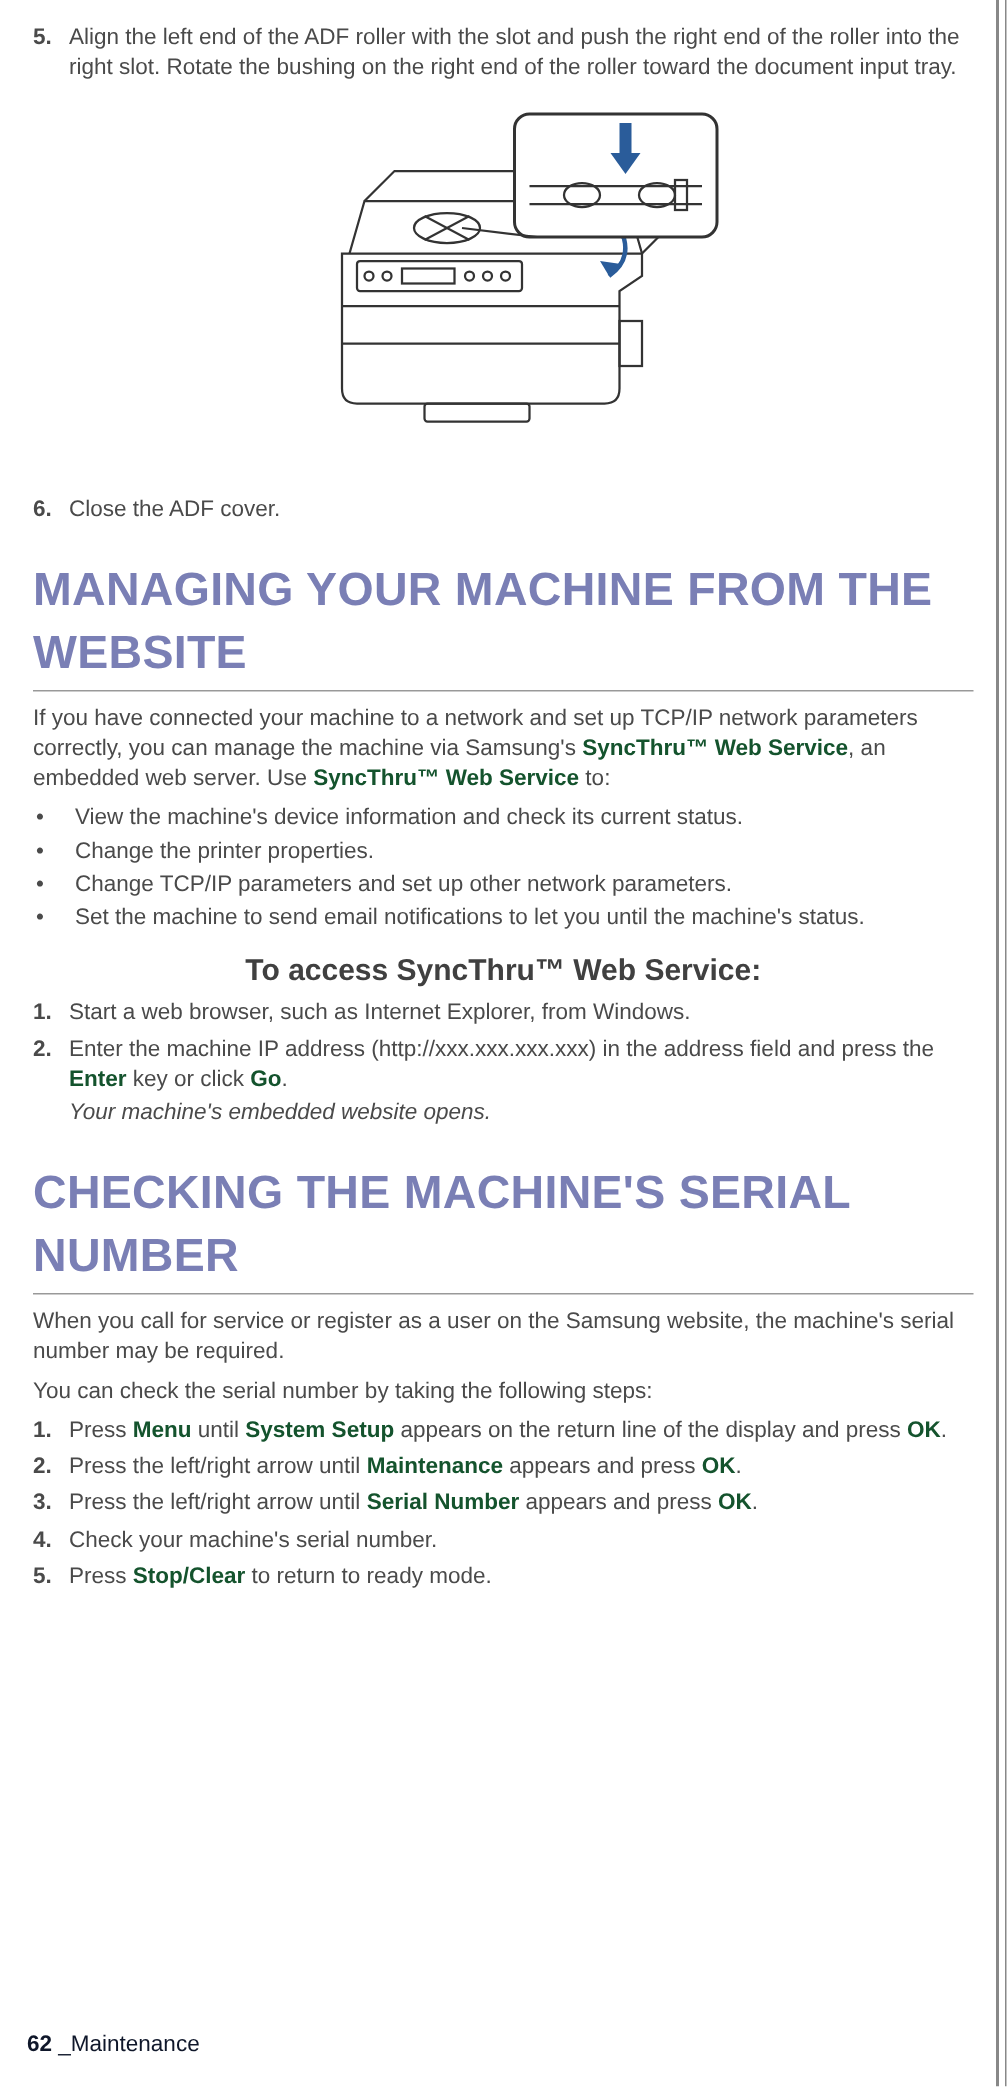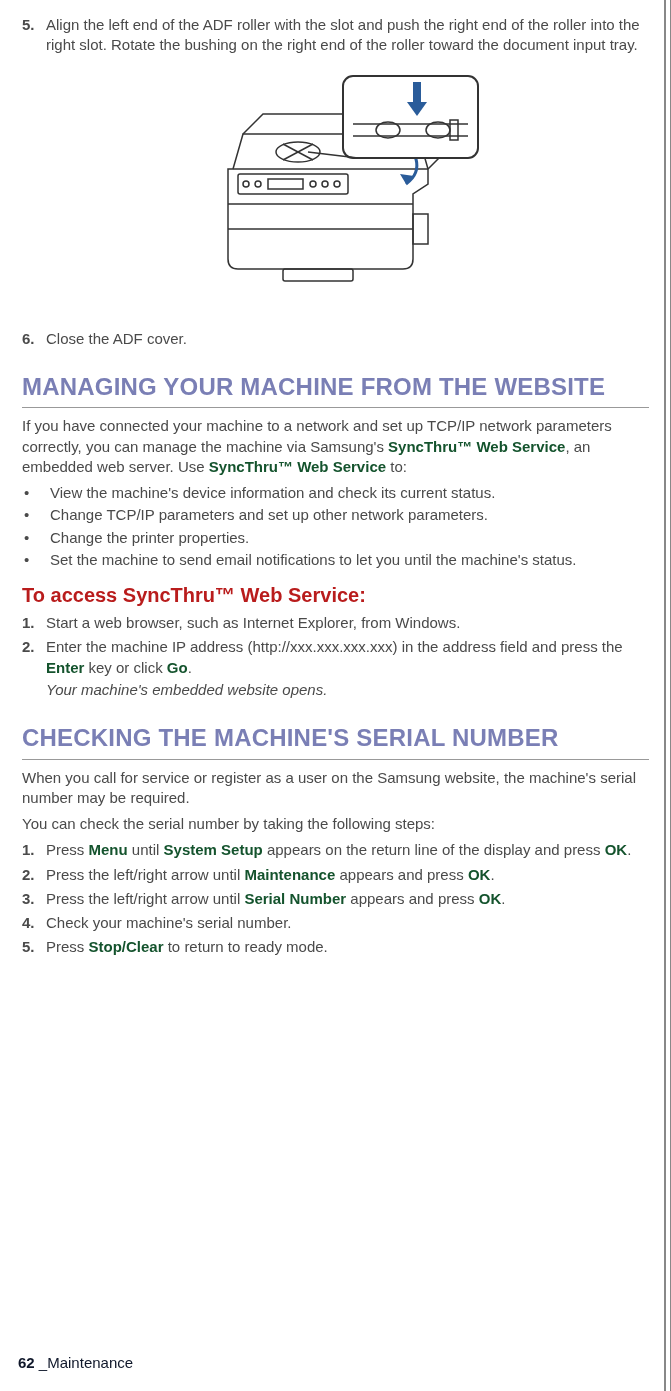--- a/index.html
+++ b/index.html
@@ -54,21 +54,21 @@
     }
     .figure {
       text-align: center;
       margin: 18px 0 30px;
     }
     .figure svg {
       display: inline-block;
     }
     h2.section-title {
       color: #7a7fb5;
-      font-size: 24px;
+      font-size: 31px;
       font-weight: bold;
       margin: 22px 0 4px;
       letter-spacing: 0.2px;
     }
     .section-rule {
       border: none;
       border-top: 1px solid #999;
       margin: 3px 0 8px;
     }
     .intro {
@@ -83,24 +83,25 @@
       display: flex;
       margin-bottom: 2px;
     }
     ul.bullet > li::before {
       content: "•";
       min-width: 26px;
       padding-left: 2px;
       color: #4a4a4a;
     }
     h3.sub-title {
-      color: #b91c1c;
+      color: #404040;
       font-size: 20px;
       font-weight: bold;
       margin: 12px 0 4px;
+      text-align: center;
     }
     b { font-weight: bold; color: #14532d; }
     .footer {
       position: absolute;
       bottom: 18px;
       left: 18px;
       font-size: 15px;
       color: #0f172a;
     }
     .footer .pg { font-weight: bold; }
@@ -181,24 +182,24 @@
 
 <div class="intro">
   <span>If you have connected your machine to a network and set up TCP/IP network parameters correctly, you can manage the machine via Samsung's </span><b>SyncThru™ Web Service</b><span>, an embedded web server. Use </span><b>SyncThru™ Web Service</b><span> to:</span>
 </div>
 
 <ul class="bullet">
   <li>
       <span>View the machine's device information and check its current status.</span>
     </li>
   <li>
+      <span>Change the printer properties.</span>
+    </li>
+  <li>
       <span>Change TCP/IP parameters and set up other network parameters.</span>
-    </li>
-  <li>
-      <span>Change the printer properties.</span>
     </li>
   <li>
       <span>Set the machine to send email notifications to let you until the machine's status.</span>
     </li>
 </ul>
 
 <h3 class="sub-title">To access SyncThru™ Web Service:</h3>
 
 <ol class="numbered">
   <li>

